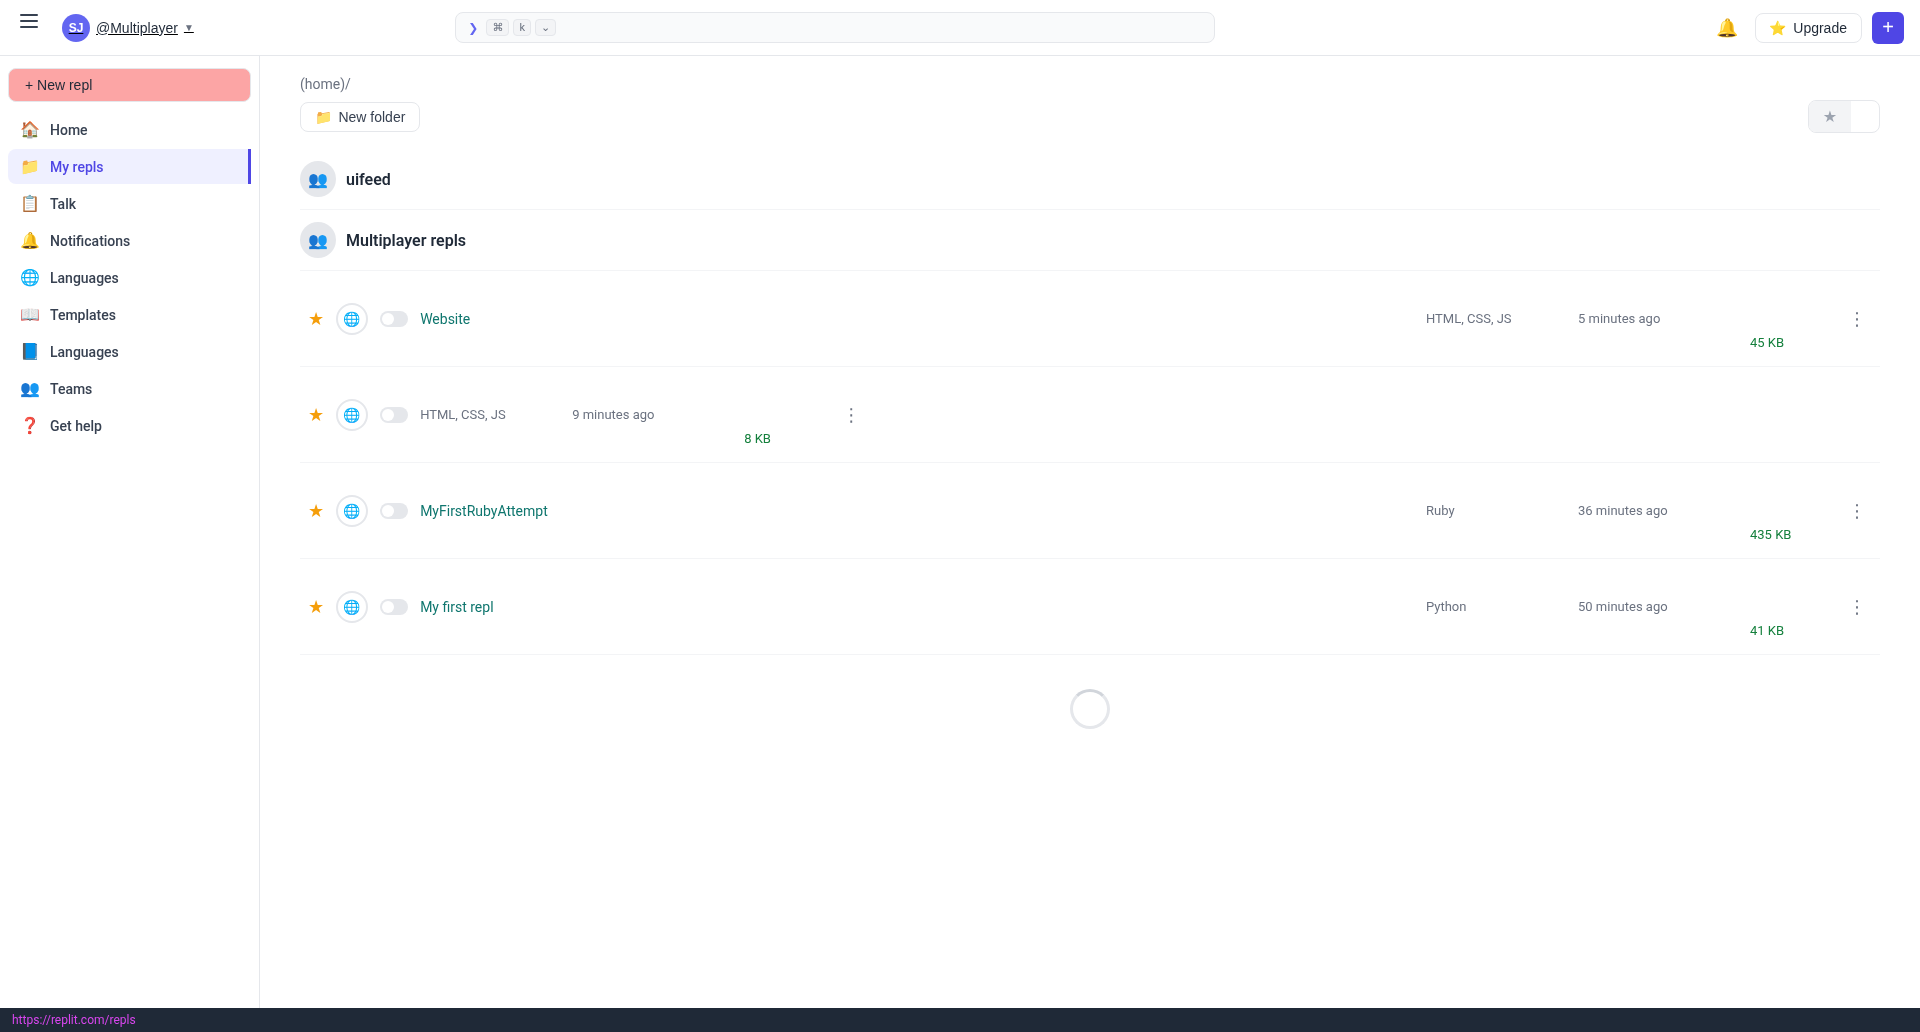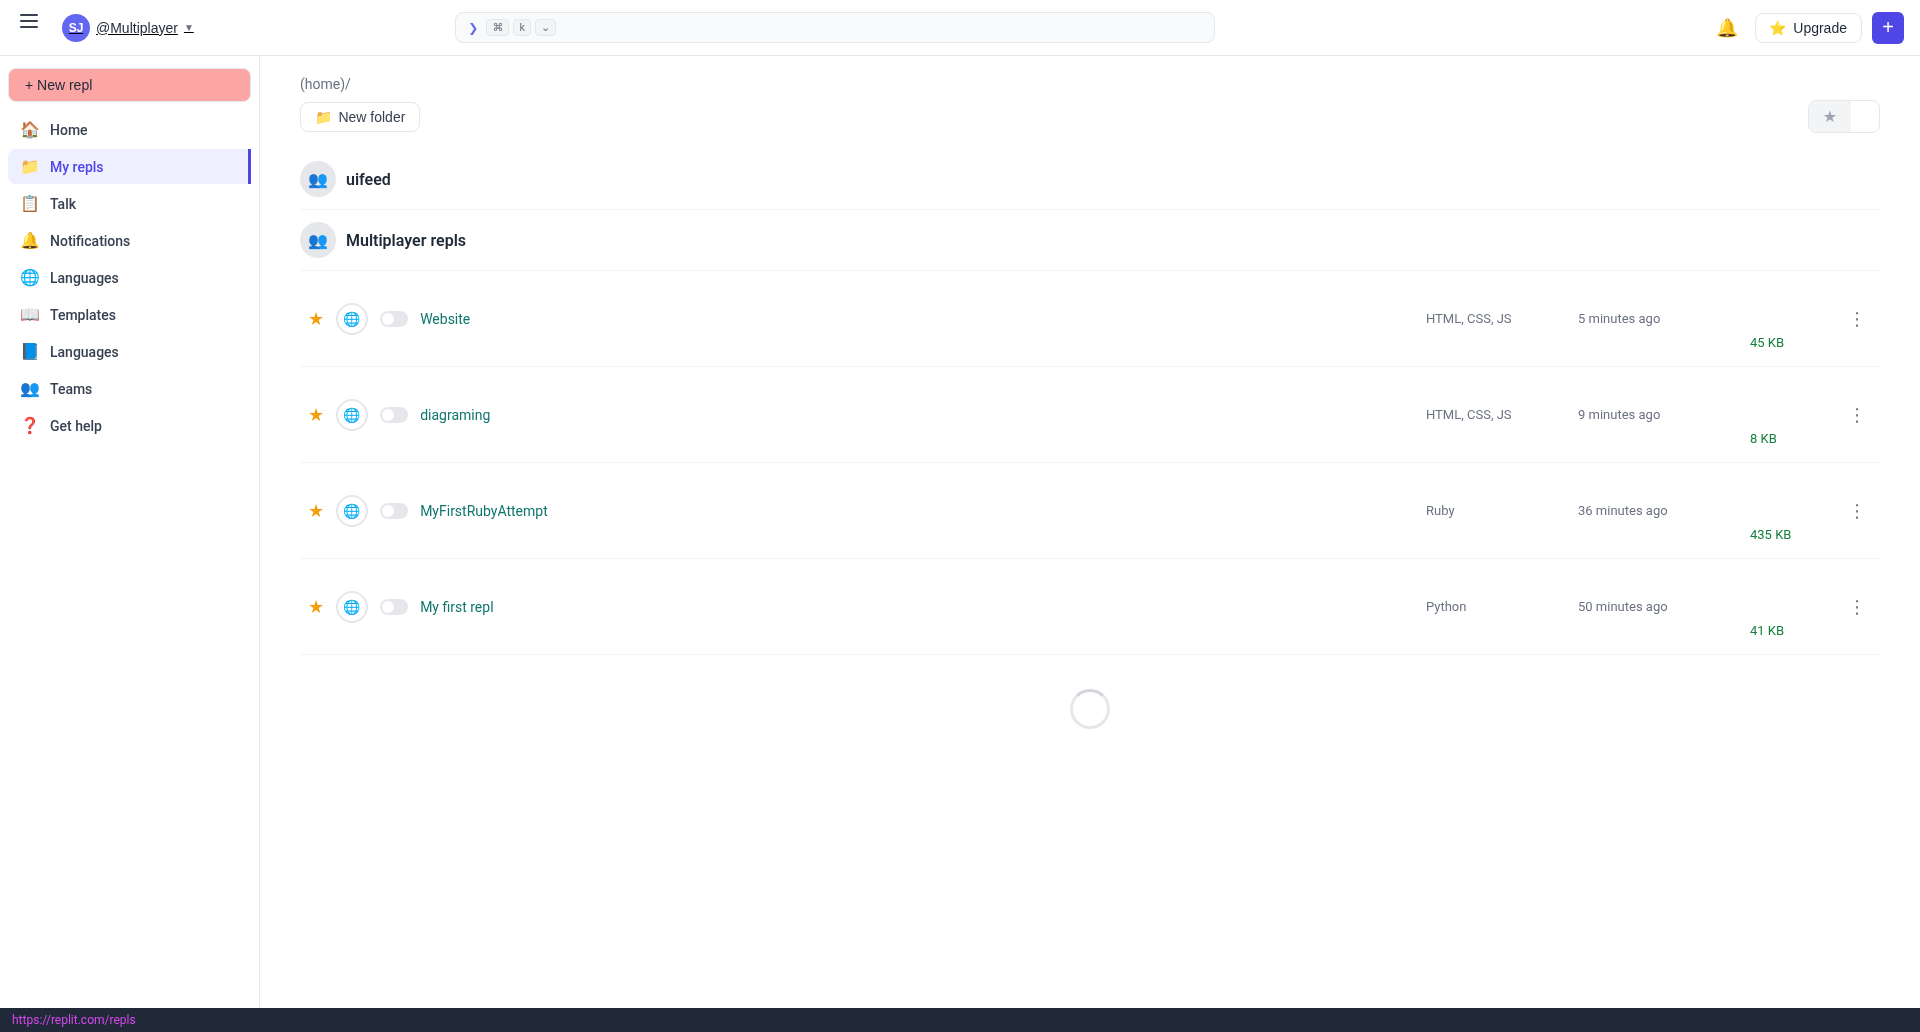--- a/index.html
+++ b/index.html
@@ -198,21 +198,20 @@
       <span class="repl-size">45 KB</span>
       <button class="repl-menu-btn">⋮</button>
     </div>
 
     <hr class="divider">
 
     <div class="repl-row">
       <button class="star-btn">★</button>
       <div class="repl-globe">🌐</div>
       <button class="repl-toggle"></button>
-      <span class="repl-name">diagraming</span>
       <span class="repl-lang">HTML, CSS, JS</span>
       <span class="repl-time">9 minutes ago</span>
       <span class="repl-size">8 KB</span>
       <button class="repl-menu-btn">⋮</button>
     </div>
 
     <hr class="divider">
 
     <div class="repl-row">
       <button class="star-btn">★</button>

